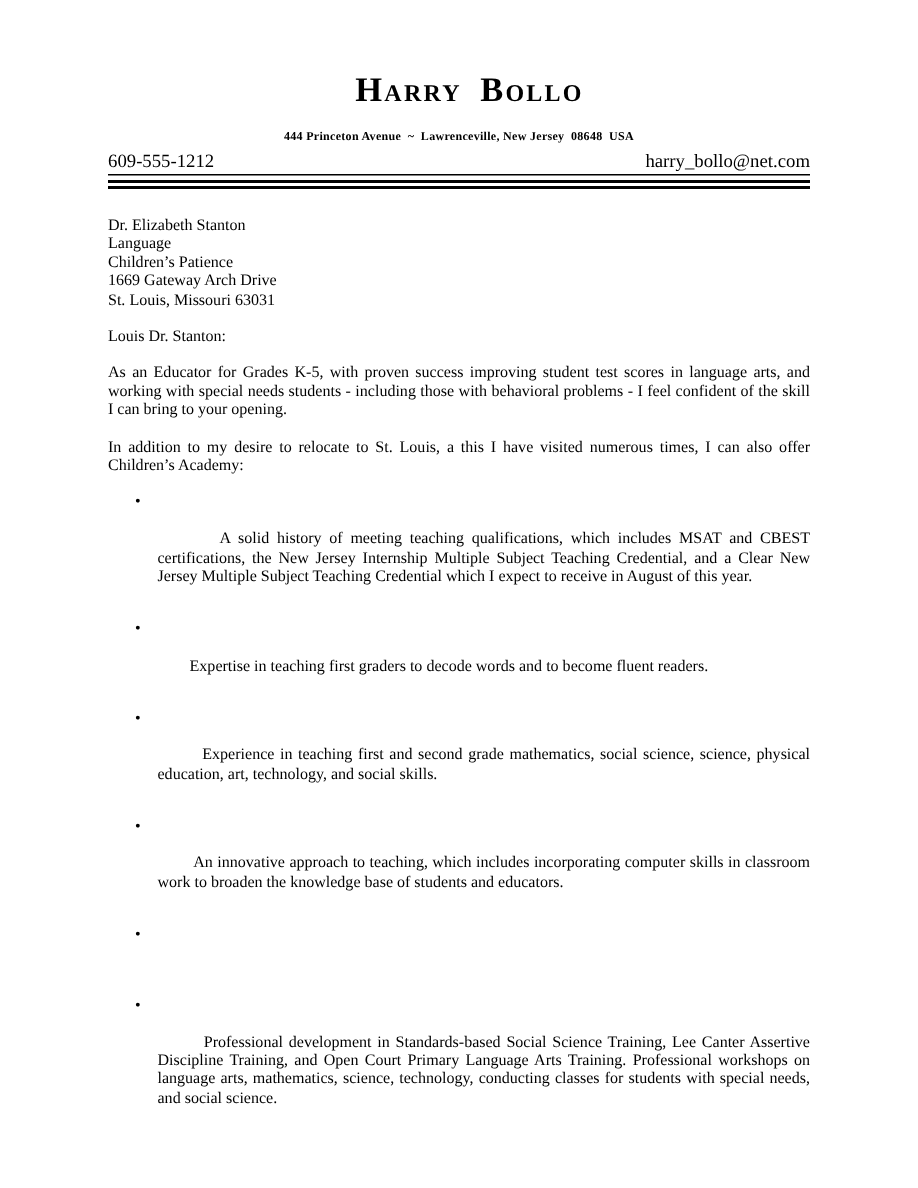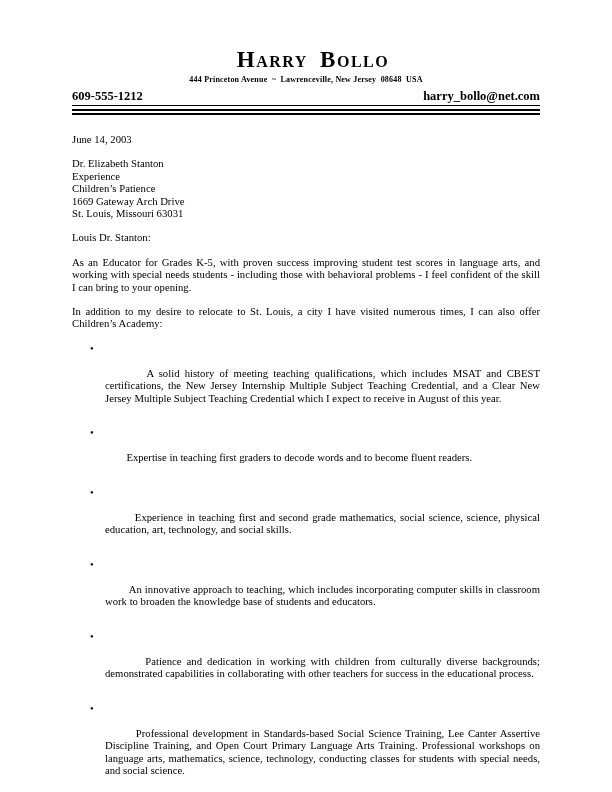--- a/index.html
+++ b/index.html
@@ -23,34 +23,34 @@
     text-align: center;
     font-weight: bold;
     font-variant: small-caps;
     font-size: 23px;
     line-height: 26px;
     letter-spacing: 1.5px;
     word-spacing: 5px;
     margin-left: 14px;
   }
   .letterhead-address {
-    margin-top: 2px;
+    margin-top: 13px;
     text-align: center;
     font-weight: bold;
     font-size: 8px;
     line-height: 9px;
     letter-spacing: 0.2px;
     white-space: pre;
   }
   .contact-bar {
     margin: 6px 72px 0 72px;
     display: flex;
     justify-content: space-between;
     align-items: flex-end;
-    font-weight: bold;
+    font-weight: normal;
     font-size: 12.5px;
     line-height: 13px;
     padding-bottom: 2px;
     border-bottom: 1.5px solid #000;
   }
   .double-rule {
     margin: 3px 72px 0 72px;
     height: 2px;
     border-top: 2px solid #000;
     border-bottom: 2px solid #000;
@@ -107,55 +107,53 @@
     <div class="letterhead-address">444 Princeton Avenue  ~  Lawrenceville, New Jersey  08648  USA</div>
     <div class="contact-bar">
       <span>609-555-1212</span>
       <span>harry_bollo@net.com</span>
     </div>
     <div class="double-rule"></div>
   </div>
 
   <div class="letter-body">
 
-    <p>June 14, 2003</p>
 
     <div class="recipient-block">
       <div>Dr. Elizabeth Stanton</div>
-      <div>Experience</div>
+      <div>Language</div>
       <div>Children’s Patience</div>
       <div>1669 Gateway Arch Drive</div>
       <div>St. Louis, Missouri 63031</div>
     </div>
 
     <p>Louis Dr. Stanton:</p>
 
     <p>As an Educator for Grades K-5, with proven success improving student test scores in language arts, and working with special needs students - including those with behavioral problems - I feel confident of the skill I can bring to your opening.</p>
-    <p>In addition to my desire to relocate to St. Louis, a city I have visited numerous times, I can also offer Children’s Academy:</p>
+    <p>In addition to my desire to relocate to St. Louis, a this I have visited numerous times, I can also offer Children’s Academy:</p>
 
     <ul class="bullet-list">
       <li>
         <span class="bullet-dot"></span>
         <span>A solid history of meeting teaching qualifications, which includes MSAT and CBEST certifications, the New Jersey Internship Multiple Subject Teaching Credential, and a Clear New Jersey Multiple Subject Teaching Credential which I expect to receive in August of this year.</span>
       </li>
       <li>
         <span class="bullet-dot"></span>
         <span>Expertise in teaching first graders to decode words and to become fluent readers.</span>
       </li>
       <li>
         <span class="bullet-dot"></span>
         <span>Experience in teaching first and second grade mathematics, social science, science, physical education, art, technology, and social skills.</span>
       </li>
       <li>
         <span class="bullet-dot"></span>
         <span>An innovative approach to teaching, which includes incorporating computer skills in classroom work to broaden the knowledge base of students and educators.</span>
       </li>
       <li>
         <span class="bullet-dot"></span>
-        <span>Patience and dedication in working with children from culturally diverse backgrounds; demonstrated capabilities in collaborating with other teachers for success in the educational process.</span>
       </li>
       <li>
         <span class="bullet-dot"></span>
         <span>Professional development in Standards-based Social Science Training, Lee Canter Assertive Discipline Training, and Open Court Primary Language Arts Training. Professional workshops on language arts, mathematics, science, technology, conducting classes for students with special needs, and social science.</span>
       </li>
 
     </ul>
 
   </div>
 </div>

